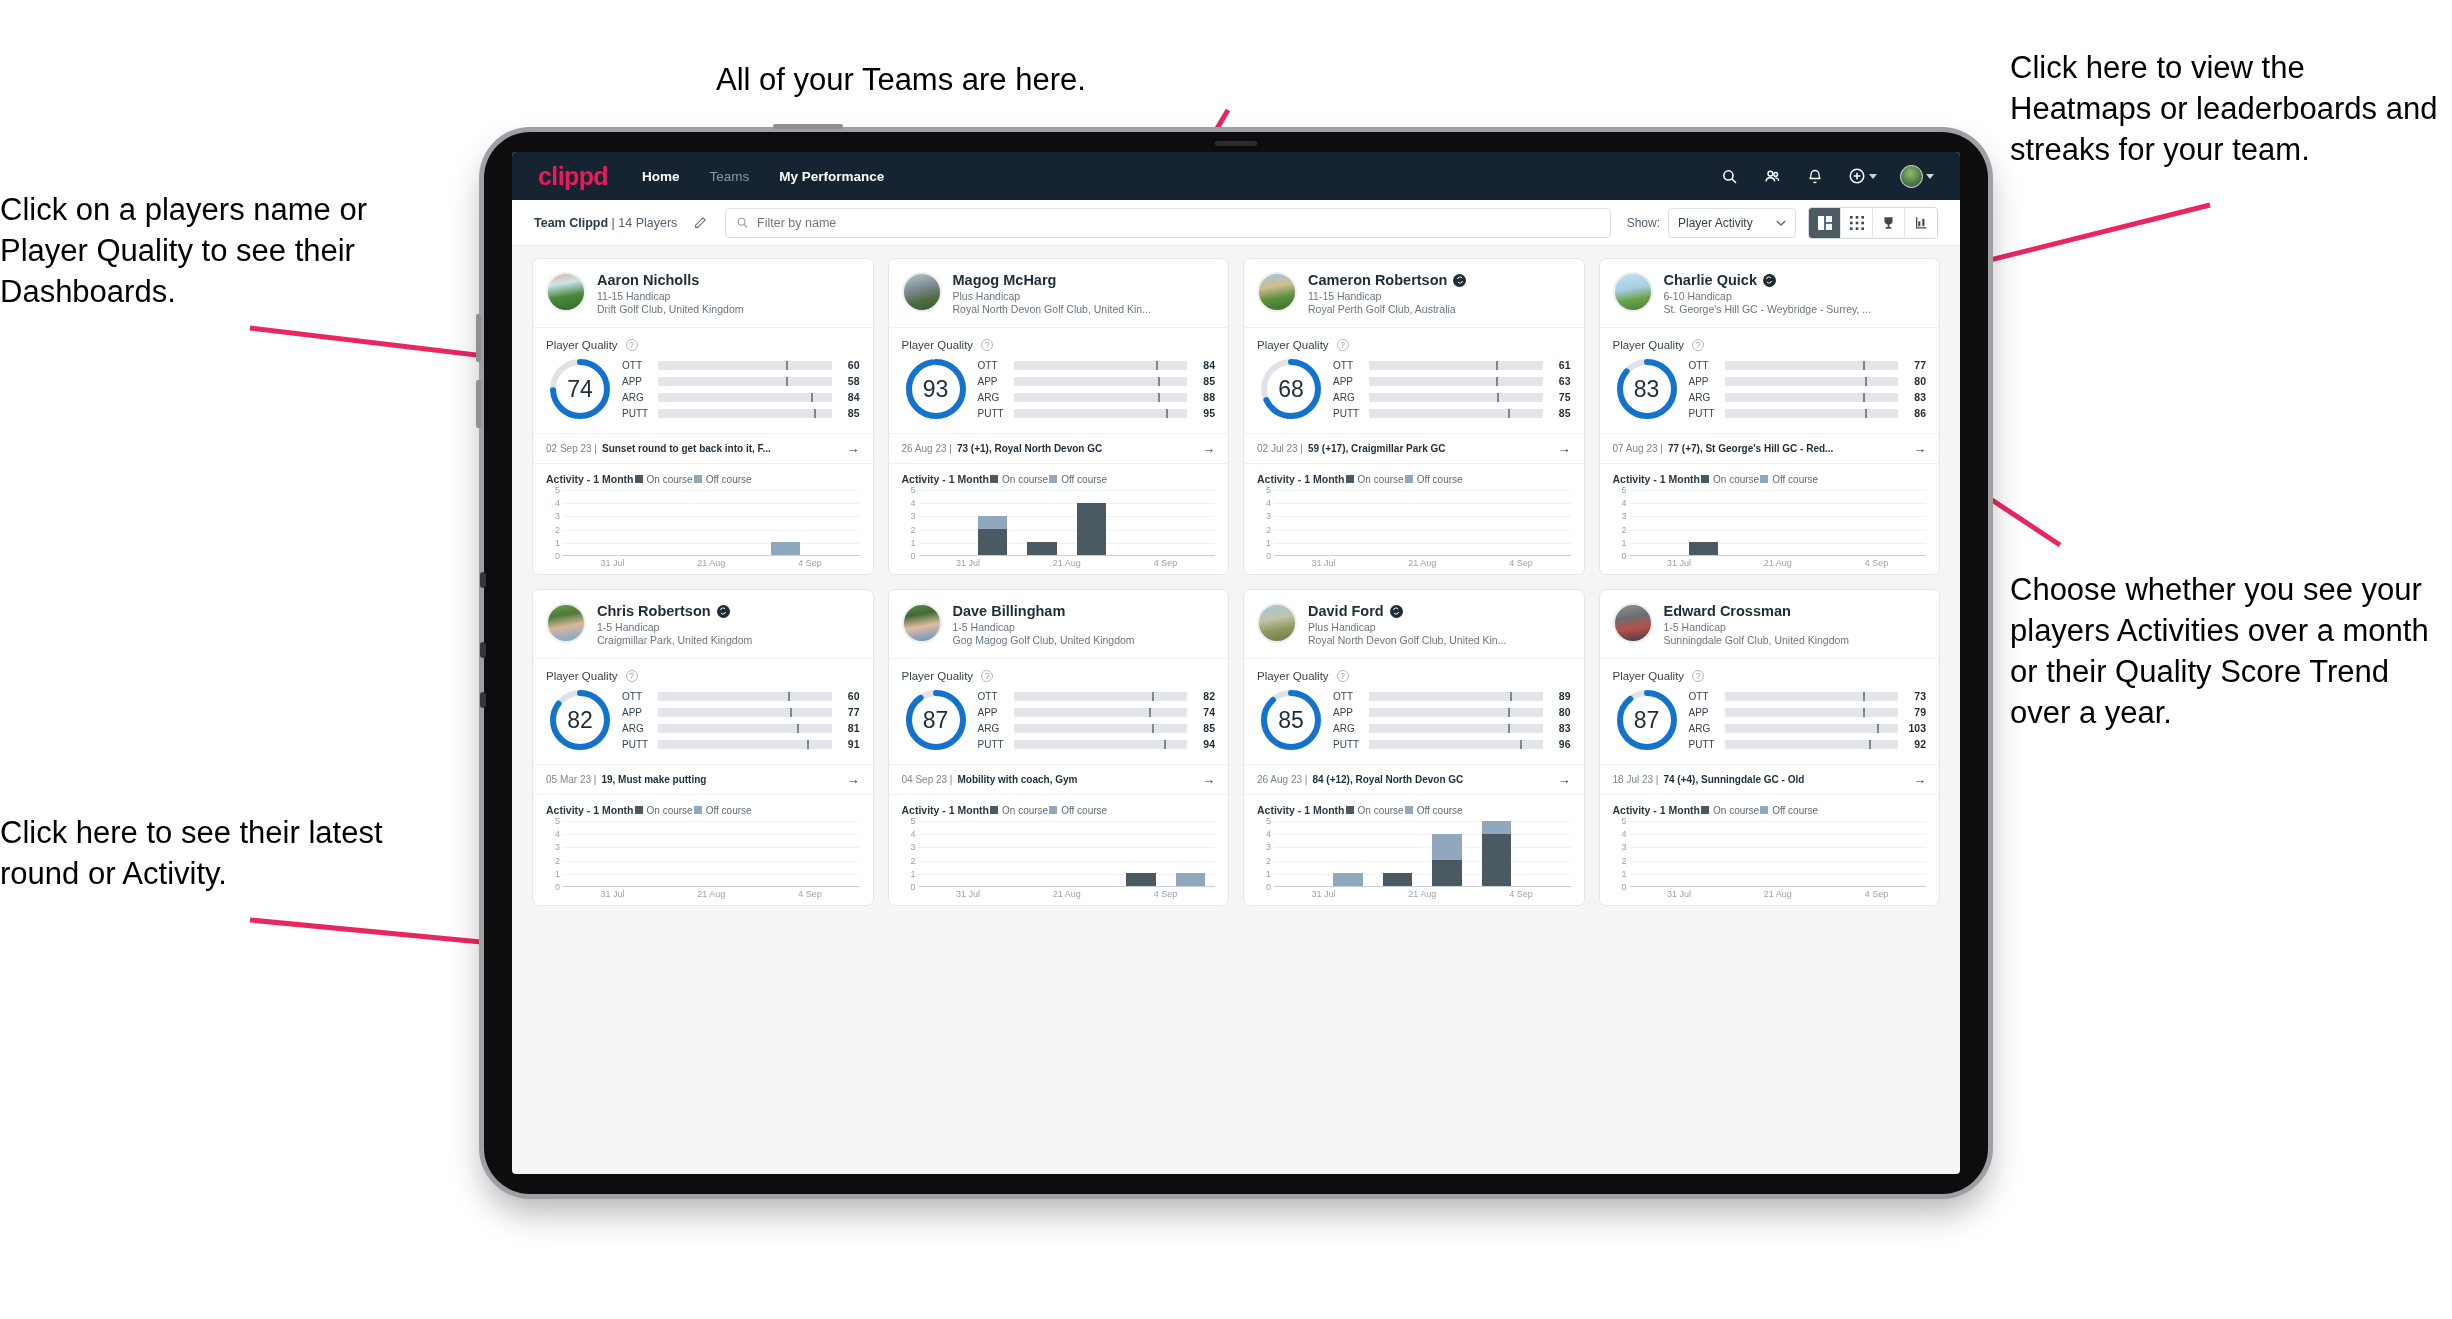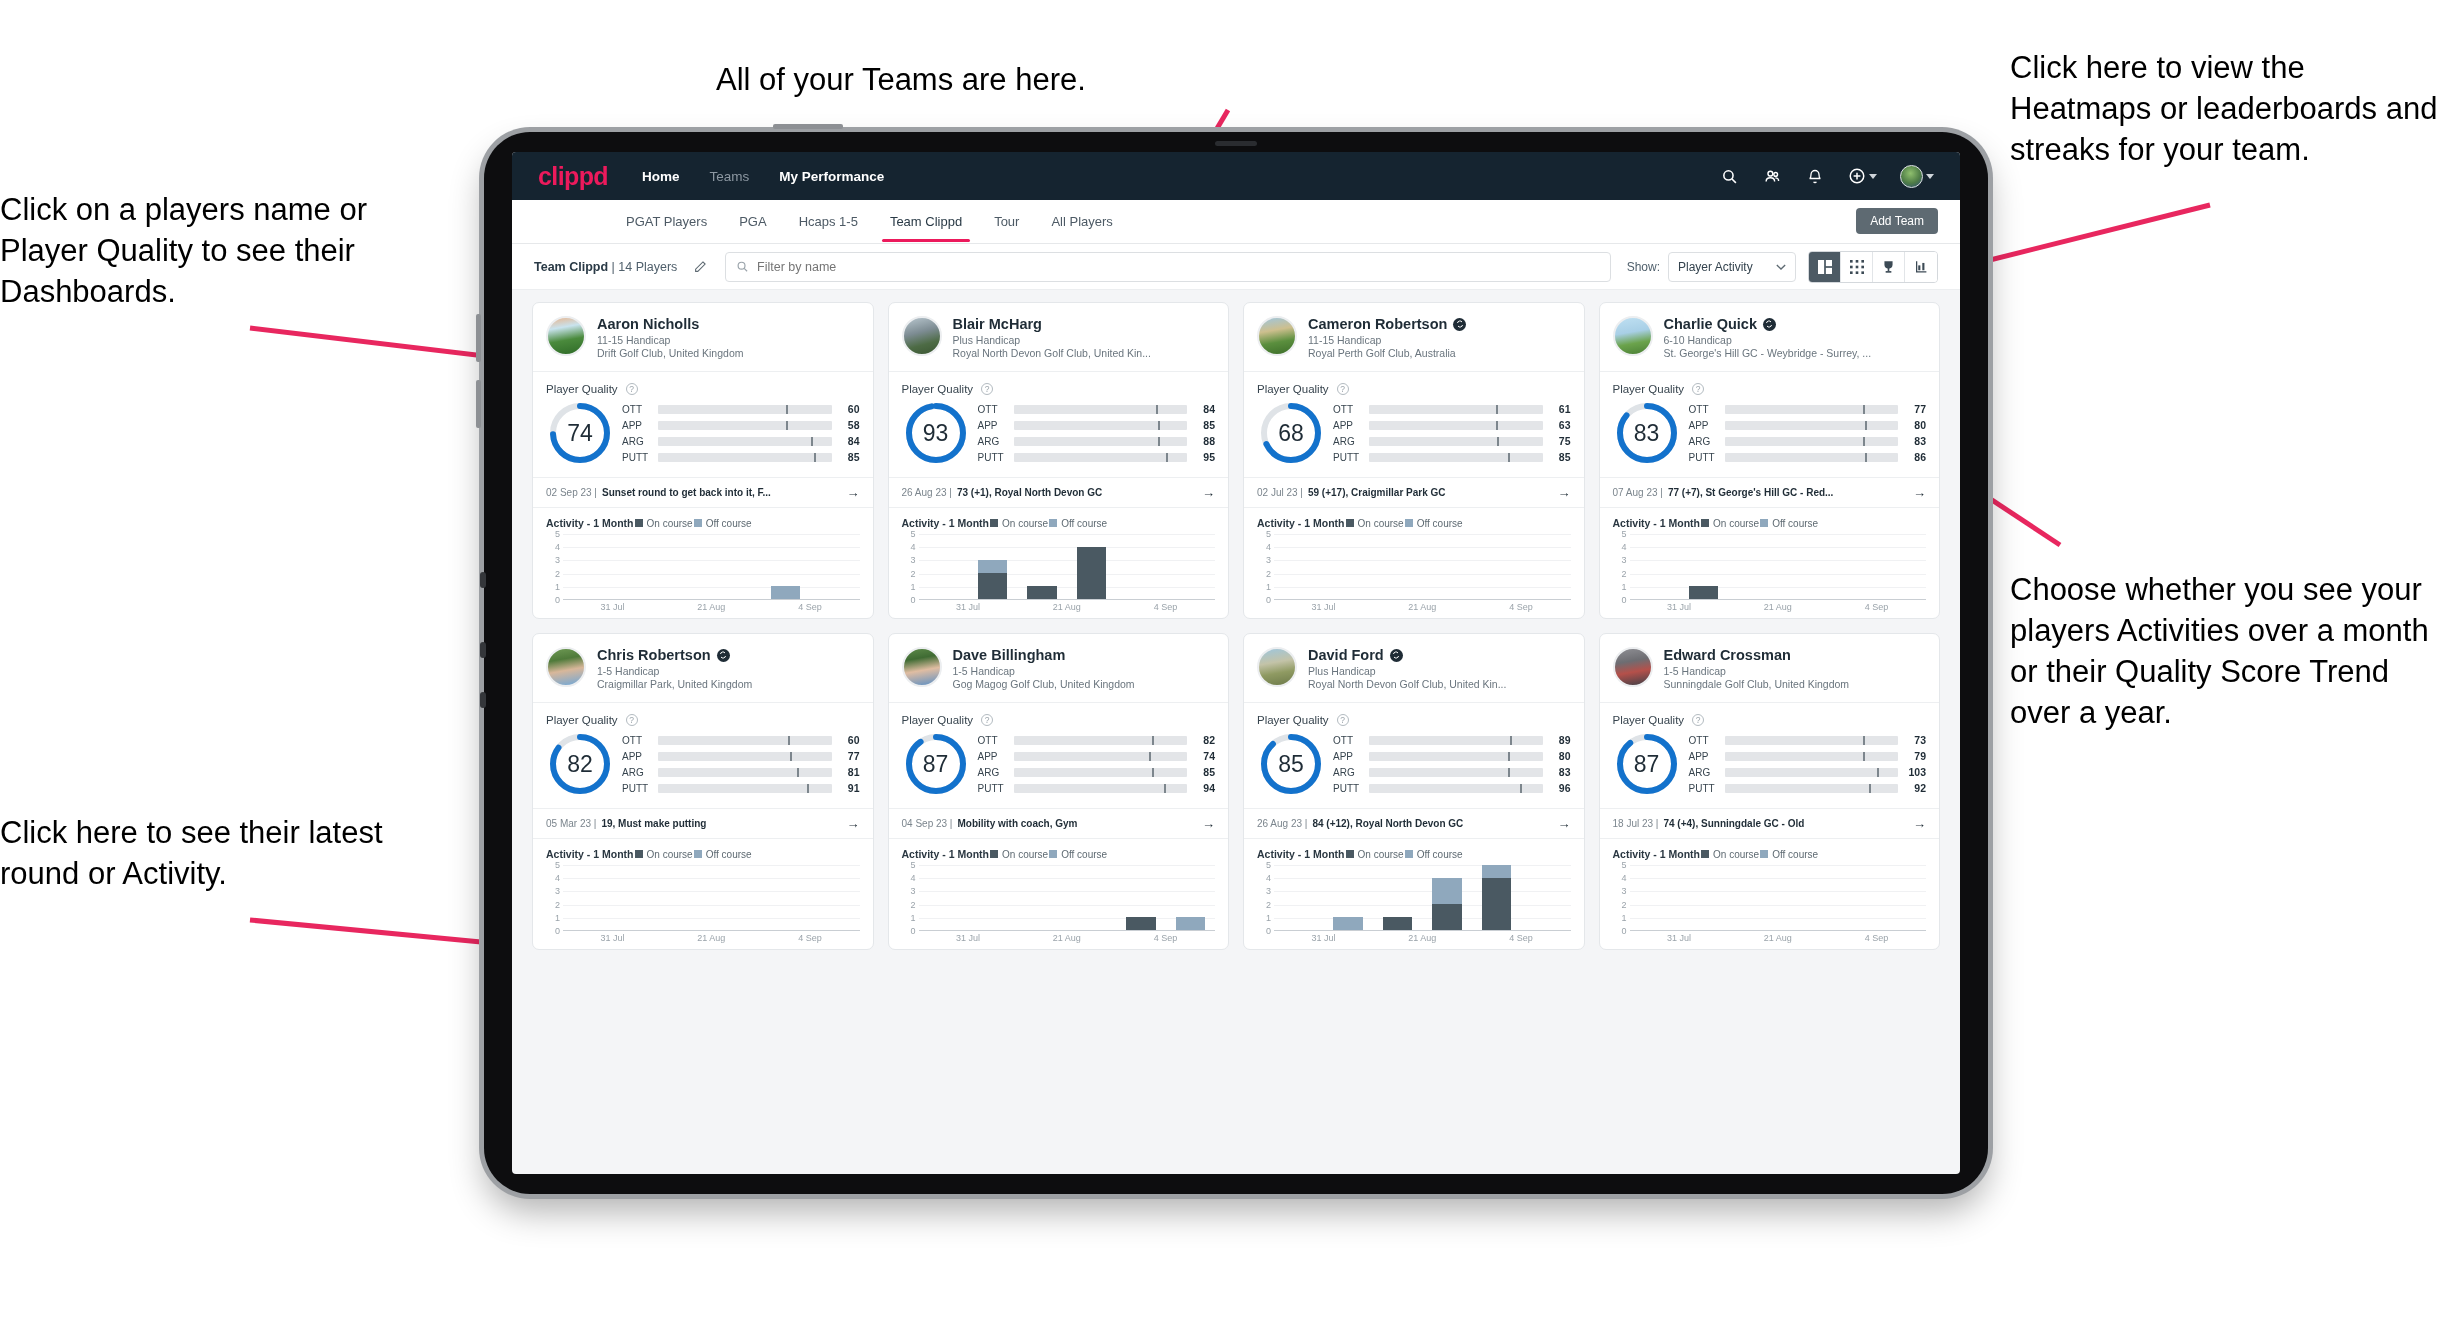--- a/index.html
+++ b/index.html
@@ -279,31 +279,20 @@
             </svg>
           <i class="caret"></i>
         </span>
         <span class="nav-icon" style="width:auto">
           <i class="avatar-nav"></i>
           <i class="caret"></i>
         </span>
       </div>
     </div>
 
-    <div class="tabbar">
-      <div class="tabs">
-        <div class="tab">PGAT Players</div>
-        <div class="tab">PGA</div>
-        <div class="tab">Hcaps 1-5</div>
-        <div class="tab active">Team Clippd</div>
-        <div class="tab">Tour</div>
-        <div class="tab">All Players</div>
-      </div>
-      <button class="add-team">Add Team</button>
-    </div>
 
     <div class="toolbar">
       <div class="team-label">
         <span>Team Clippd</span>
         <span class="cnt">| 14 Players</span>
       </div>
       <button class="pencil-btn">
         <svg width="13" height="13" viewBox="0 0 24 24" fill="none" stroke="#5e6a72" stroke-width="2">
             <path d="M16.5 3.5l4 4L7 21H3v-4z"></path>
           </svg>
@@ -450,21 +439,21 @@
               <span class="xt">21 Aug</span>
               <span class="xt">4 Sep</span>
             </div>
           </div>
         </div>
         <div class="card">
           <div class="card-head">
             <div class="avatar" style="background:linear-gradient(165deg,#b9c7cf 0%,#7d8c93 40%,#4d6b45 70%,#3b5633 100%)"></div>
             <div style="min-width:0">
               <div class="pname-row">
-                <span class="pname">Blair McHarg</span>
+                <span class="pname">Magog McHarg</span>
               </div>
               <div class="phcap">Plus Handicap</div>
               <div class="pclub">Royal North Devon Golf Club, United Kin...</div>
             </div>
           </div>
           <div class="card-div"></div>
           <div class="pq-title">
             <span>Player Quality</span>
             <span class="q-ic">?</span>
           </div>

